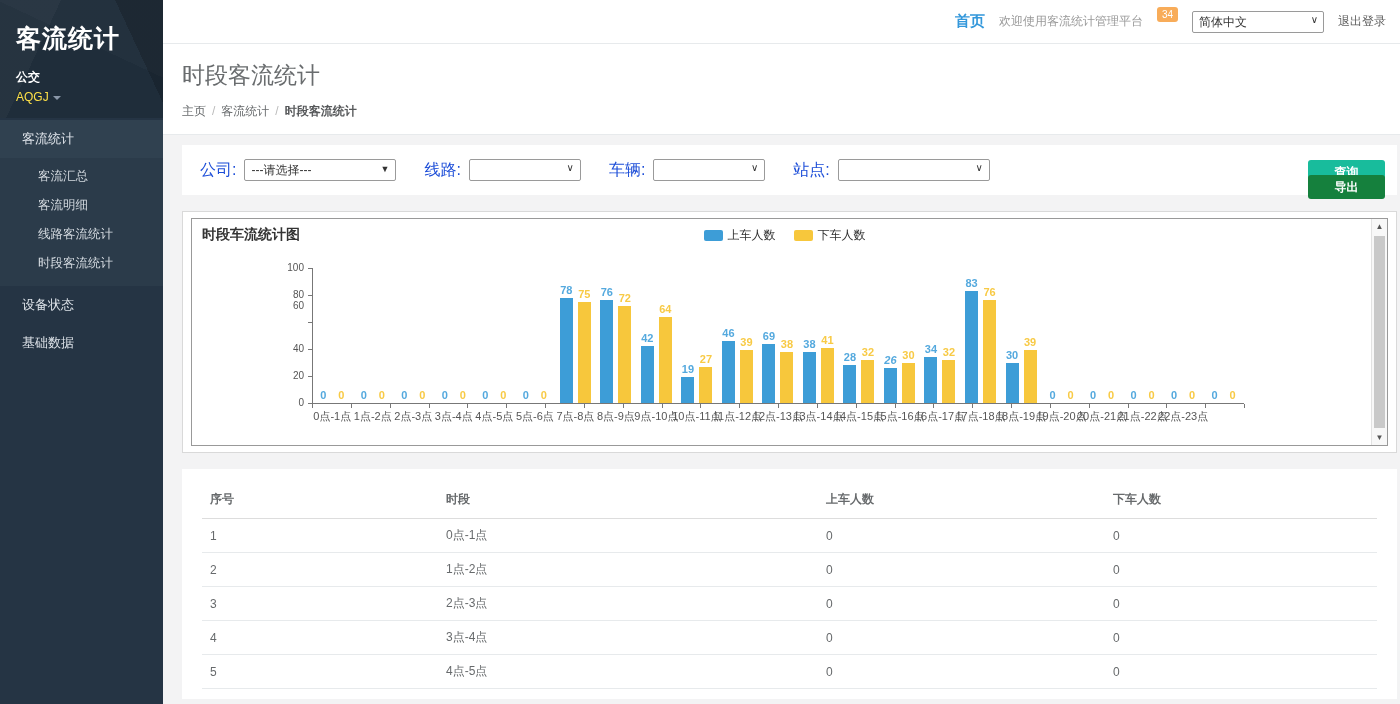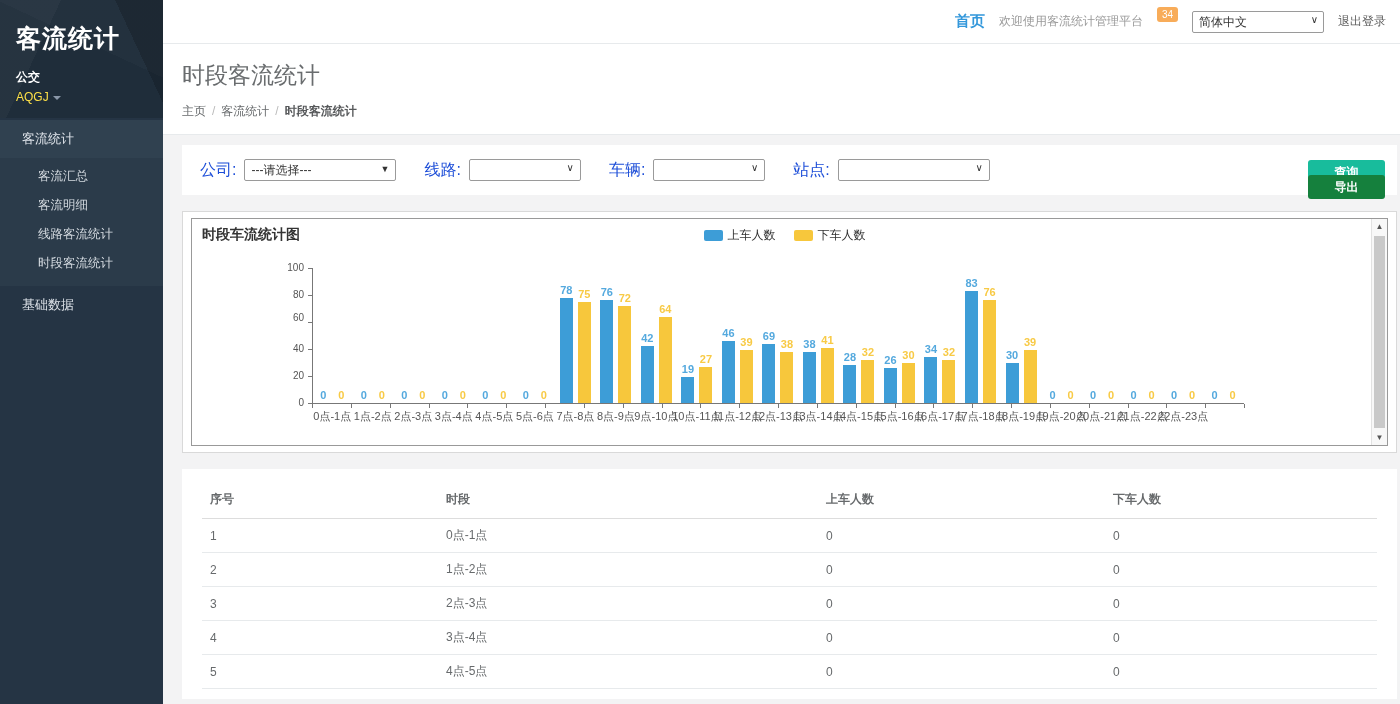--- a/index.html
+++ b/index.html
@@ -114,20 +114,21 @@
     <div class="logo-code"><span>AQGJ</span><span class="caret"></span></div>
   </div>
   <div class="menu" id="sidebar-menu">
       <div class="menu-item parent-open">客流统计</div>
       <div class="submenu">
         <div class="menu-sub">客流汇总</div>
         <div class="menu-sub">客流明细</div>
         <div class="menu-sub">线路客流统计</div>
         <div class="menu-sub">时段客流统计</div>
       </div>
+      <div class="menu-item">设备状态</div>
       <div class="menu-item">基础数据</div>
     </div>
 </div>
 
 <div class="main">
 
   <div class="topbar">
     <span class="home-link">首页</span>
     <span class="welcome">欢迎使用客流统计管理平台</span>
     <span class="badge">34</span>
@@ -337,21 +338,21 @@
                   <div class="bar" style="height: 37.8px; background: rgb(61, 157, 215);"></div>
                 </div>
                 <div class="barwrap">
                   <div class="bar-label" style="color: rgb(248, 202, 69);">32</div>
                   <div class="bar" style="height: 43.2px; background: rgb(247, 199, 60);"></div>
                 </div>
                 <div class="xlabel">14点-15点</div>
               </div>
               <div class="xgroup">
                 <div class="barwrap">
-                  <div class="bar-label" style="color: rgb(84, 169, 222);">26</div>
+                  <div class="bar-label" style="color: rgb(84, 169, 222); font-style: italic;">26</div>
                   <div class="bar" style="height: 35.1px; background: rgb(61, 157, 215);"></div>
                 </div>
                 <div class="barwrap">
                   <div class="bar-label" style="color: rgb(248, 202, 69);">30</div>
                   <div class="bar" style="height: 40.5px; background: rgb(247, 199, 60);"></div>
                 </div>
                 <div class="xlabel">15点-16点</div>
               </div>
               <div class="xgroup">
                 <div class="barwrap">
@@ -440,21 +441,21 @@
                   <div class="bar" style="height: 0px; background: rgb(247, 199, 60);"></div>
                 </div>
               </div>
             </div>
         <div class="ylabel" style="top: 129px;">0</div>
             <div class="ytick" style="top: 135px;"></div>
             <div class="ylabel" style="top: 102px;">20</div>
             <div class="ytick" style="top: 108px;"></div>
             <div class="ylabel" style="top: 75px;">40</div>
             <div class="ytick" style="top: 81px;"></div>
-            <div class="ylabel" style="top: 44px;">60</div>
+            <div class="ylabel" style="top: 32px;">60</div>
             <div class="ytick" style="top: 54px;"></div>
             <div class="ylabel" style="top: 21px;">80</div>
             <div class="ytick" style="top: 27px;"></div>
             <div class="ylabel" style="top: -6px;">100</div>
             <div class="ytick" style="top: 0px;"></div>
             <div class="xtick" style="left: 0px;"></div>
             <div class="xtick" style="left: 38.8333px;"></div>
             <div class="xtick" style="left: 77.6667px;"></div>
             <div class="xtick" style="left: 116.5px;"></div>
             <div class="xtick" style="left: 155.333px;"></div>

